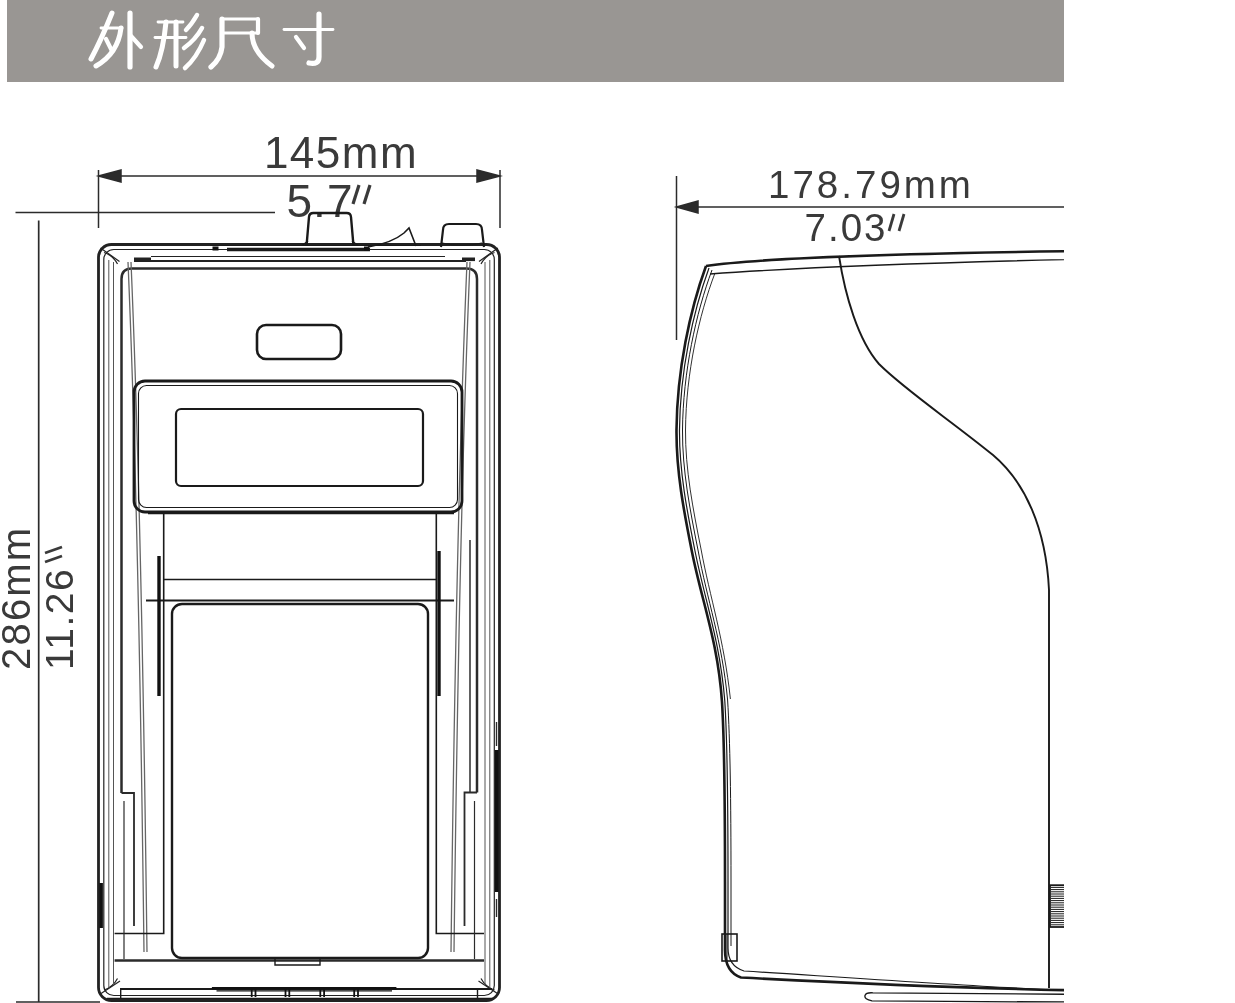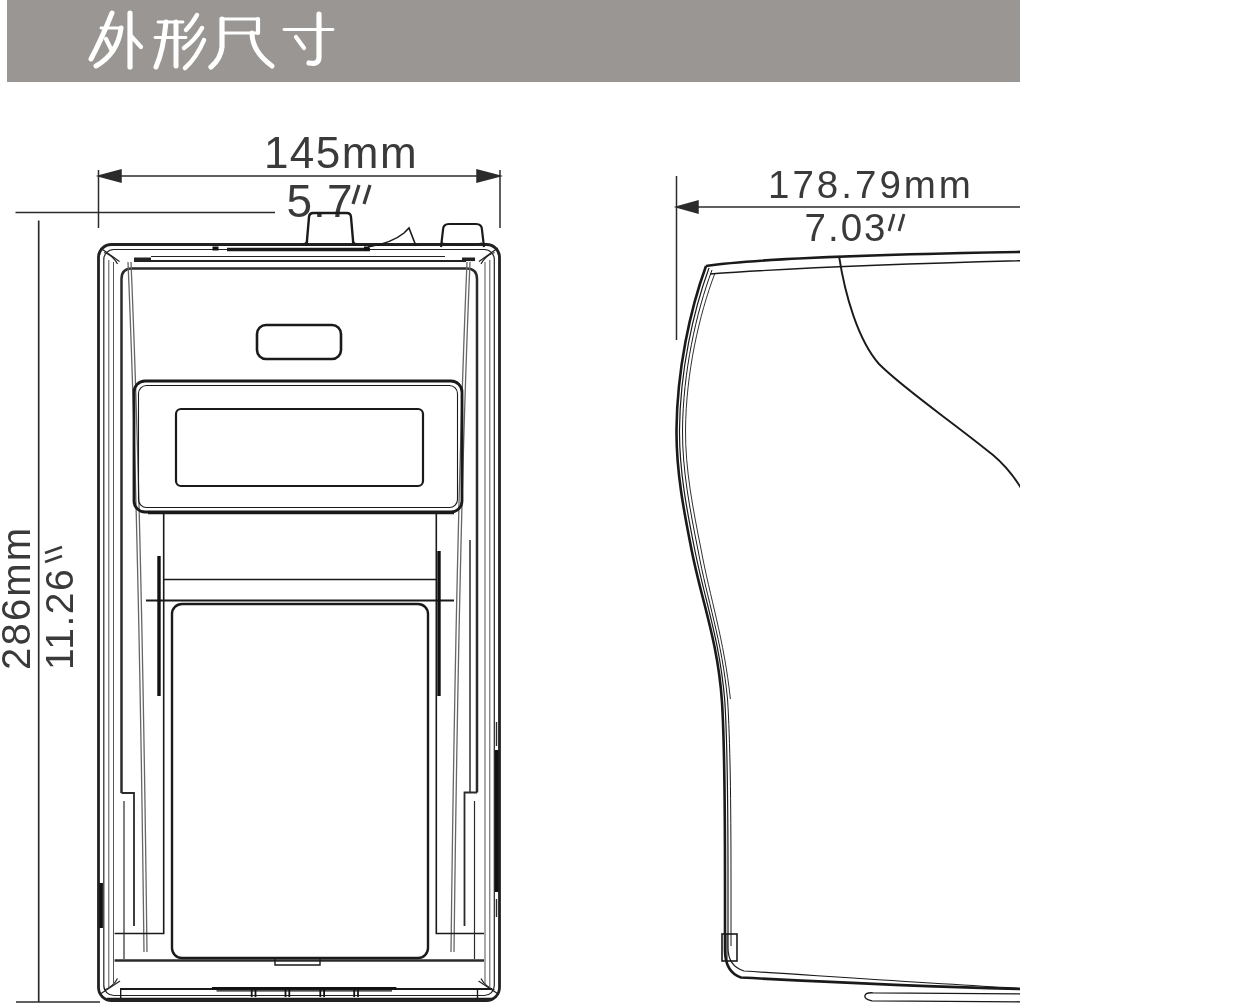--- a/index.html
+++ b/index.html
@@ -1,17 +1,17 @@
 <!DOCTYPE html>
 <html><head>
 <meta charset="utf-8">
 <style>
   html,body{margin:0;padding:0;background:#ffffff;}
   .canvas{position:relative;width:1020px;height:1003px;background:#ffffff;overflow:hidden;
-          font-family:"Liberation Sans",sans-serif;}
+          font-family:"Liberation Sans",sans-serif;padding-left:44px;}
   svg{position:absolute;left:0;top:0;}
 </style>
 </head>
 <body>
 <div class="canvas">
 <svg width="1235" height="1003" viewBox="0 0 1235 1003">
 
   <rect x="7" y="0" width="1228" height="82" fill="#999693"></rect>
 
   <g stroke="#ffffff" fill="none" stroke-linecap="round">

